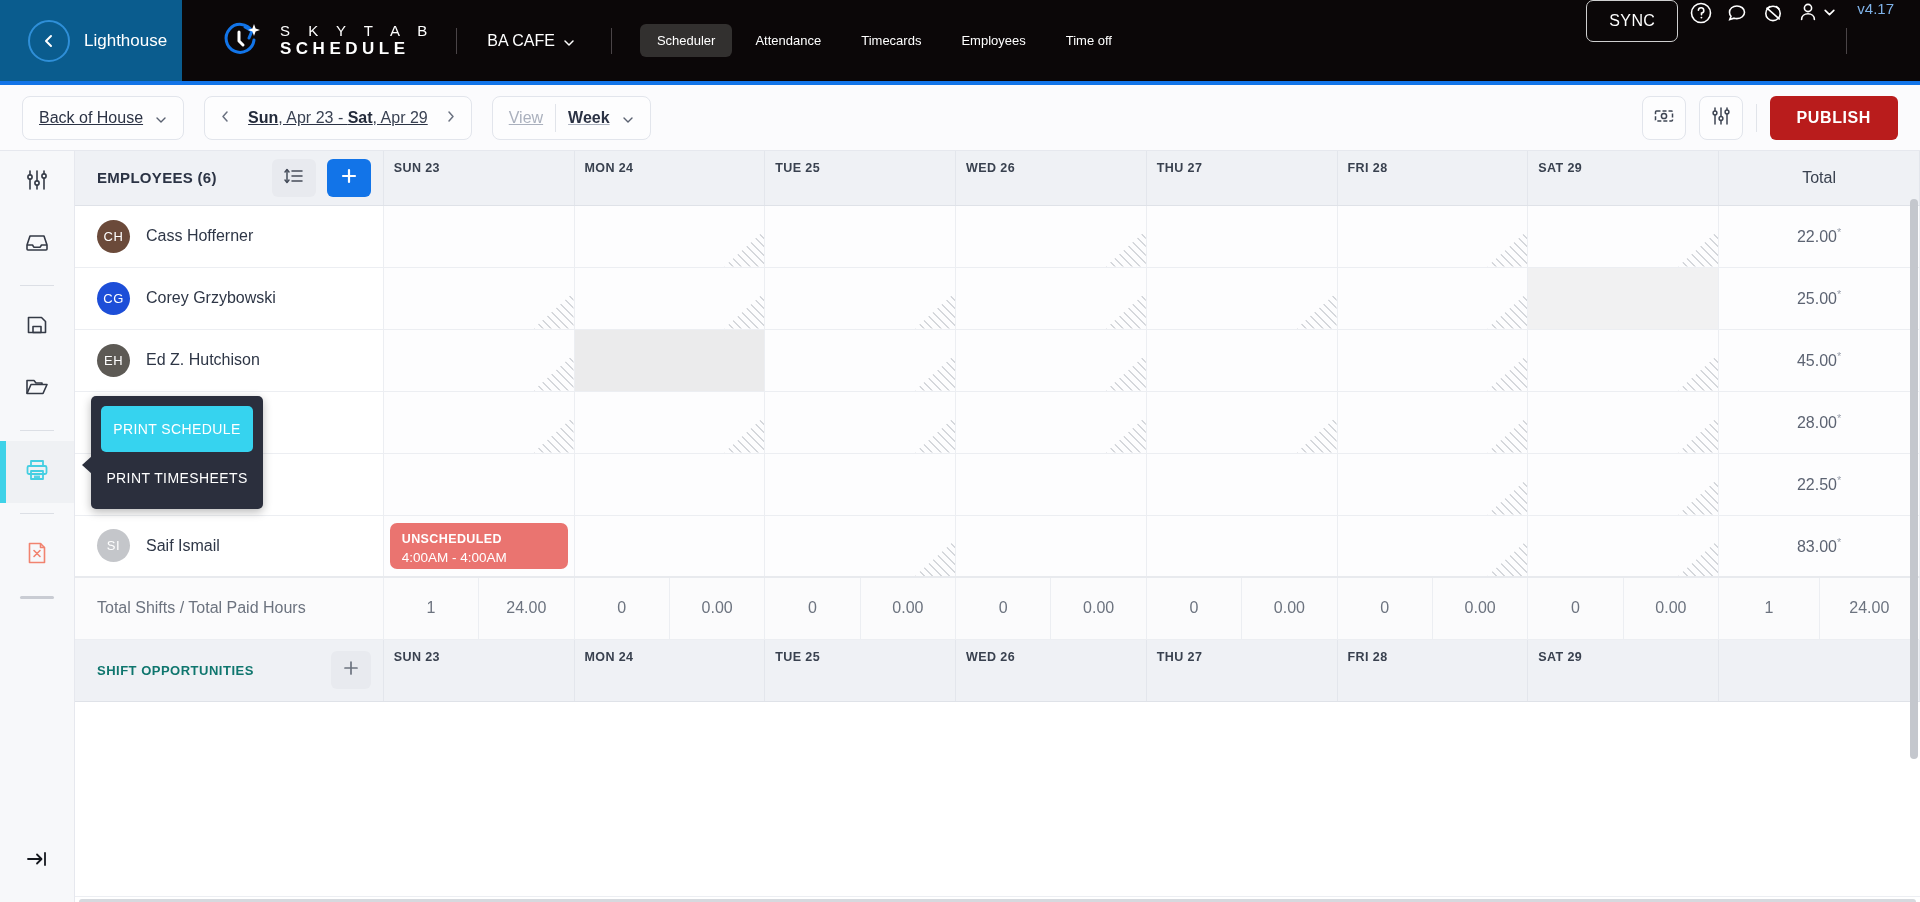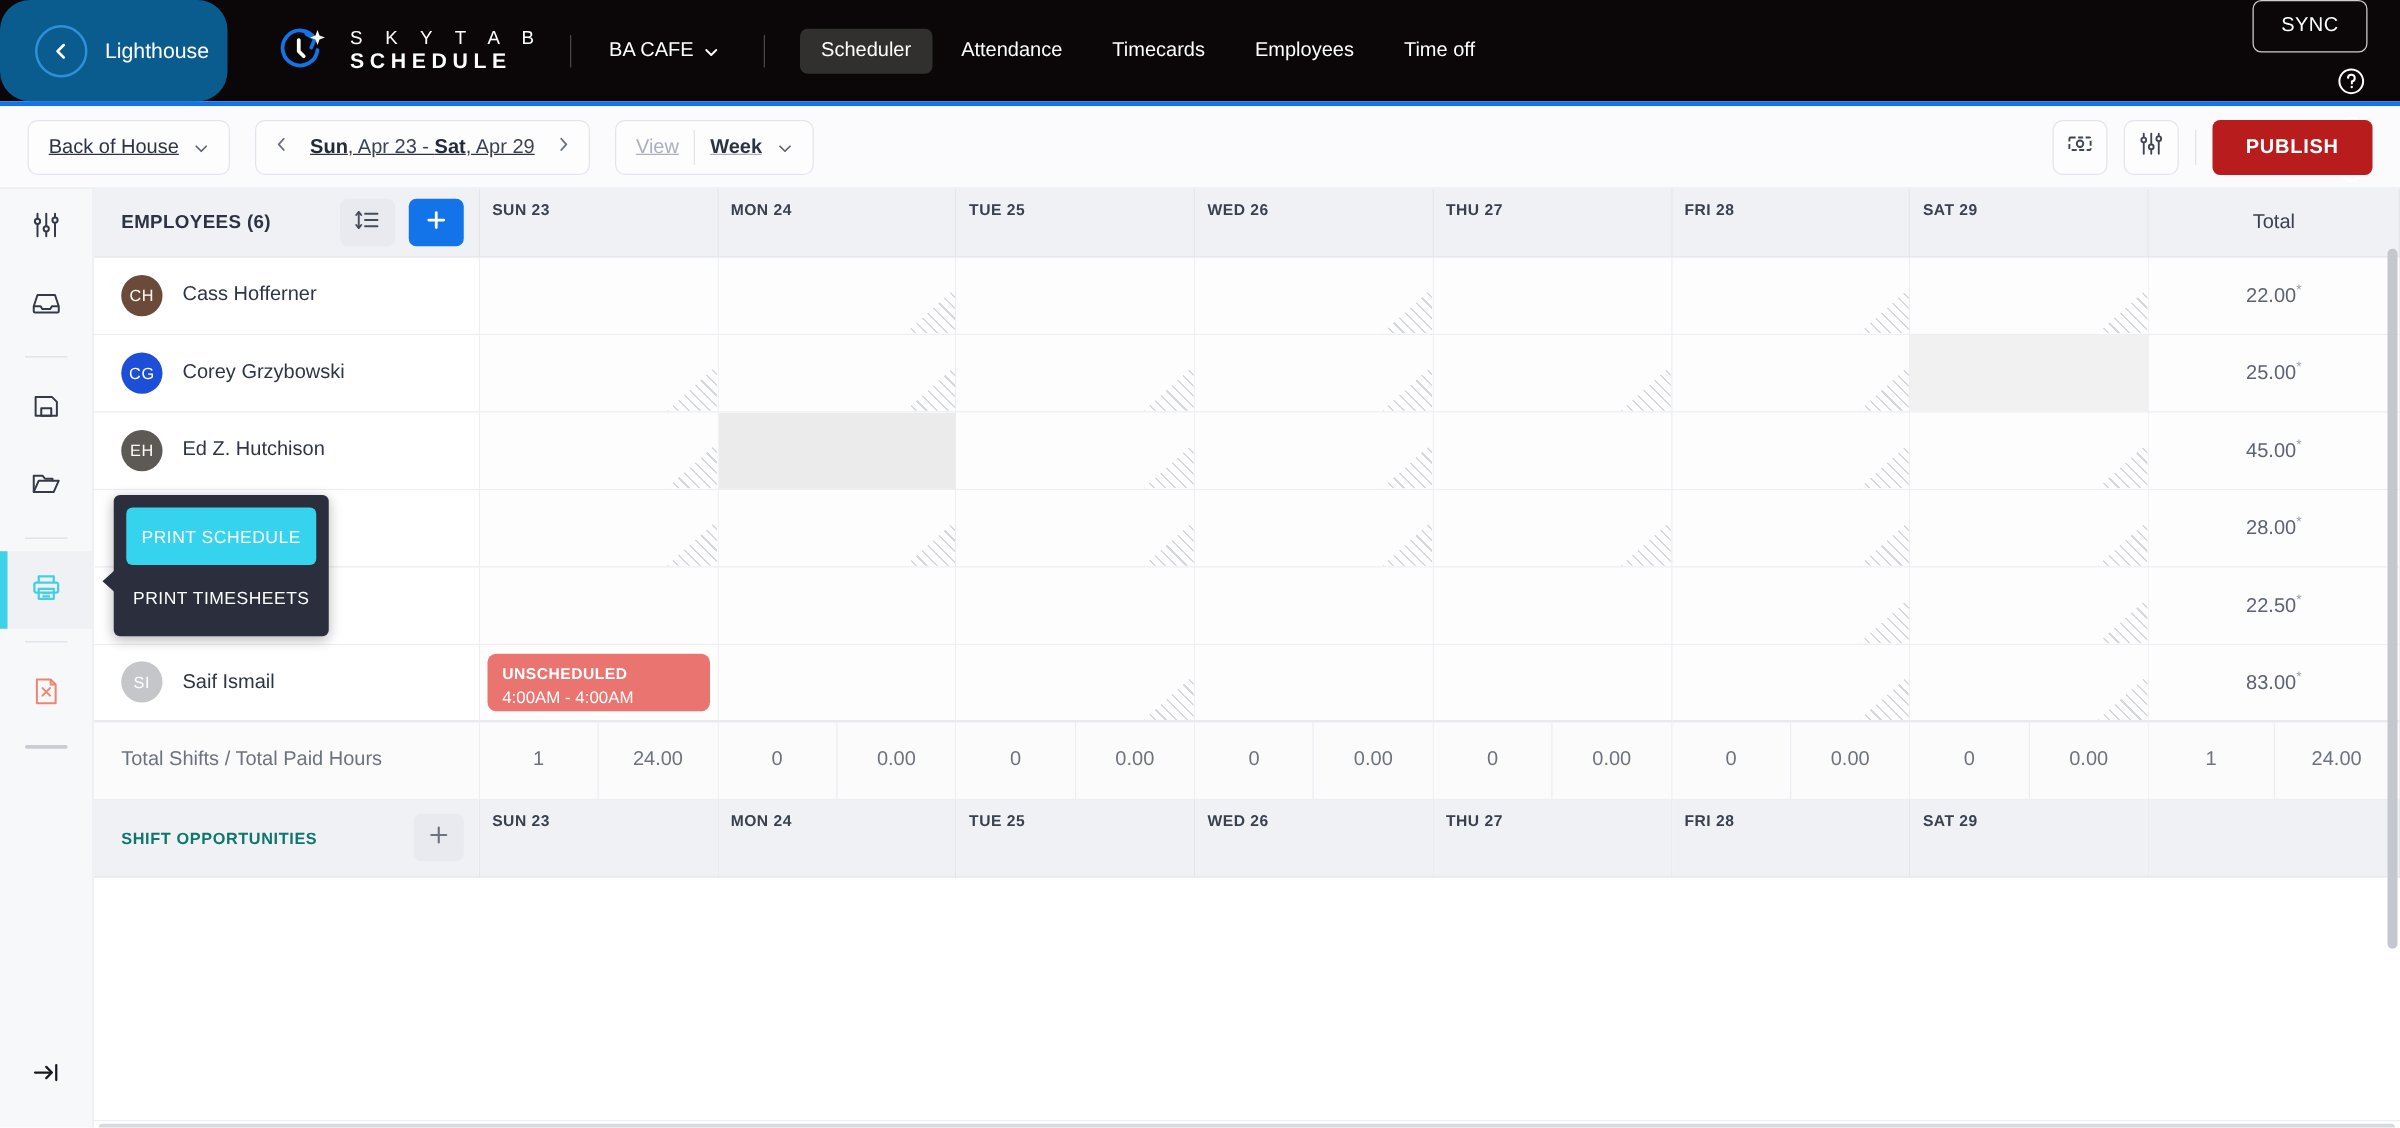--- a/index.html
+++ b/index.html
@@ -8,38 +8,38 @@
     font-family: "Liberation Sans", sans-serif;
     background: #ffffff;
     overflow: hidden;
   }
   .app { position: relative; width: 1920px; height: 902px; }
 
   
   .topbar { display: flex; align-items: stretch; height: 81px; background: #0b0708; }
   .lighthouse {
     width: 182px; background: #0a5c8e; display: flex; align-items: center;
-    gap: 14px; padding-left: 28px; flex: 0 0 182px; border-radius: 24px;
+    gap: 14px; padding-left: 28px; flex: 0 0 182px;
   }
   .lh-circle {
     width: 42px; height: 42px; border-radius: 50%; border: 2px solid #2f8fd8;
     display: flex; align-items: center; justify-content: center; color: #fff;
   }
   .lh-label { color: #fff; font-size: 17px; }
   .brand { display: flex; align-items: center; gap: 16px; padding: 0 0 0 36px; }
   .brand-logo { width: 46px; height: 46px; position: relative; }
   .brand-text { line-height: 1.15; }
   .brand-t1 { color: #fff; font-size: 15px; letter-spacing: 7px; font-weight: 300; }
   .brand-t2 { color: #fff; font-size: 17px; letter-spacing: 4.5px; font-weight: 700; }
   .nav-sep { width: 1px; height: 26px; background: #4a4447; margin: auto 22px; }
   .nav-items { display: flex; align-items: center; gap: 6px; }
   .nav-loc { color: #fff; font-size: 16px; display: flex; align-items: center; gap: 8px; padding: 0 8px; }
-  .nav-item { color: #fff; font-size: 16px; padding: 9px 17px; border-radius: 6px; white-space: nowrap; }
+  .nav-item { color: #fff; font-size: 13px; padding: 9px 17px; border-radius: 6px; white-space: nowrap; }
   .nav-item.active { background: #32302f; }
-  .top-right { margin-left: auto; display: flex; align-items: flex-end; gap: 10px; padding-right: 26px; flex-direction: column; }
+  .top-right { margin-left: auto; display: flex; align-items: flex-start; gap: 10px; padding-right: 26px; }
   .sync-btn {
     border: 1px solid #cfcfcf; border-radius: 7px; color: #fff; font-size: 16px;
     letter-spacing: .4px; padding: 11px 22px; background: transparent;
   }
   .ticon { width: 26px; height: 26px; color: #fff; display: block; }
   .user-wrap { display: flex; align-items: center; gap: 3px; color: #fff; }
   .ver { color: #7fb2e8; font-size: 15px; }
 
   
   .toolbar {

